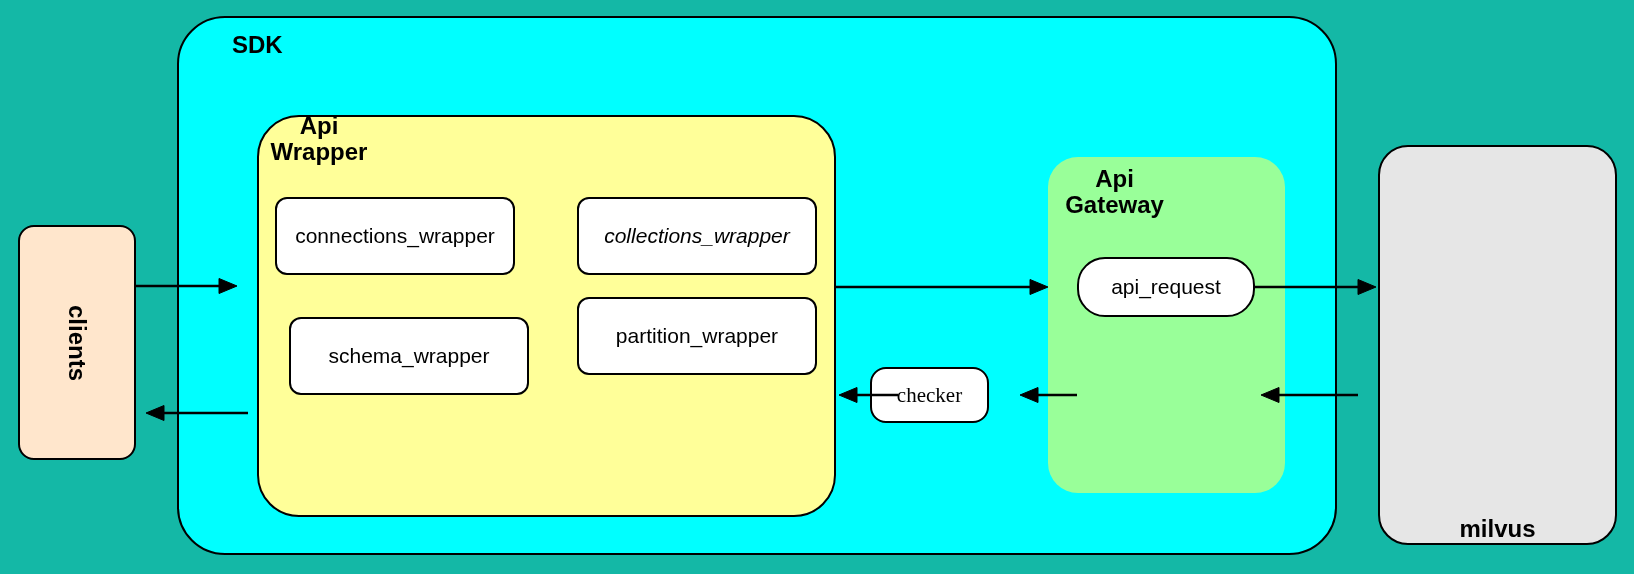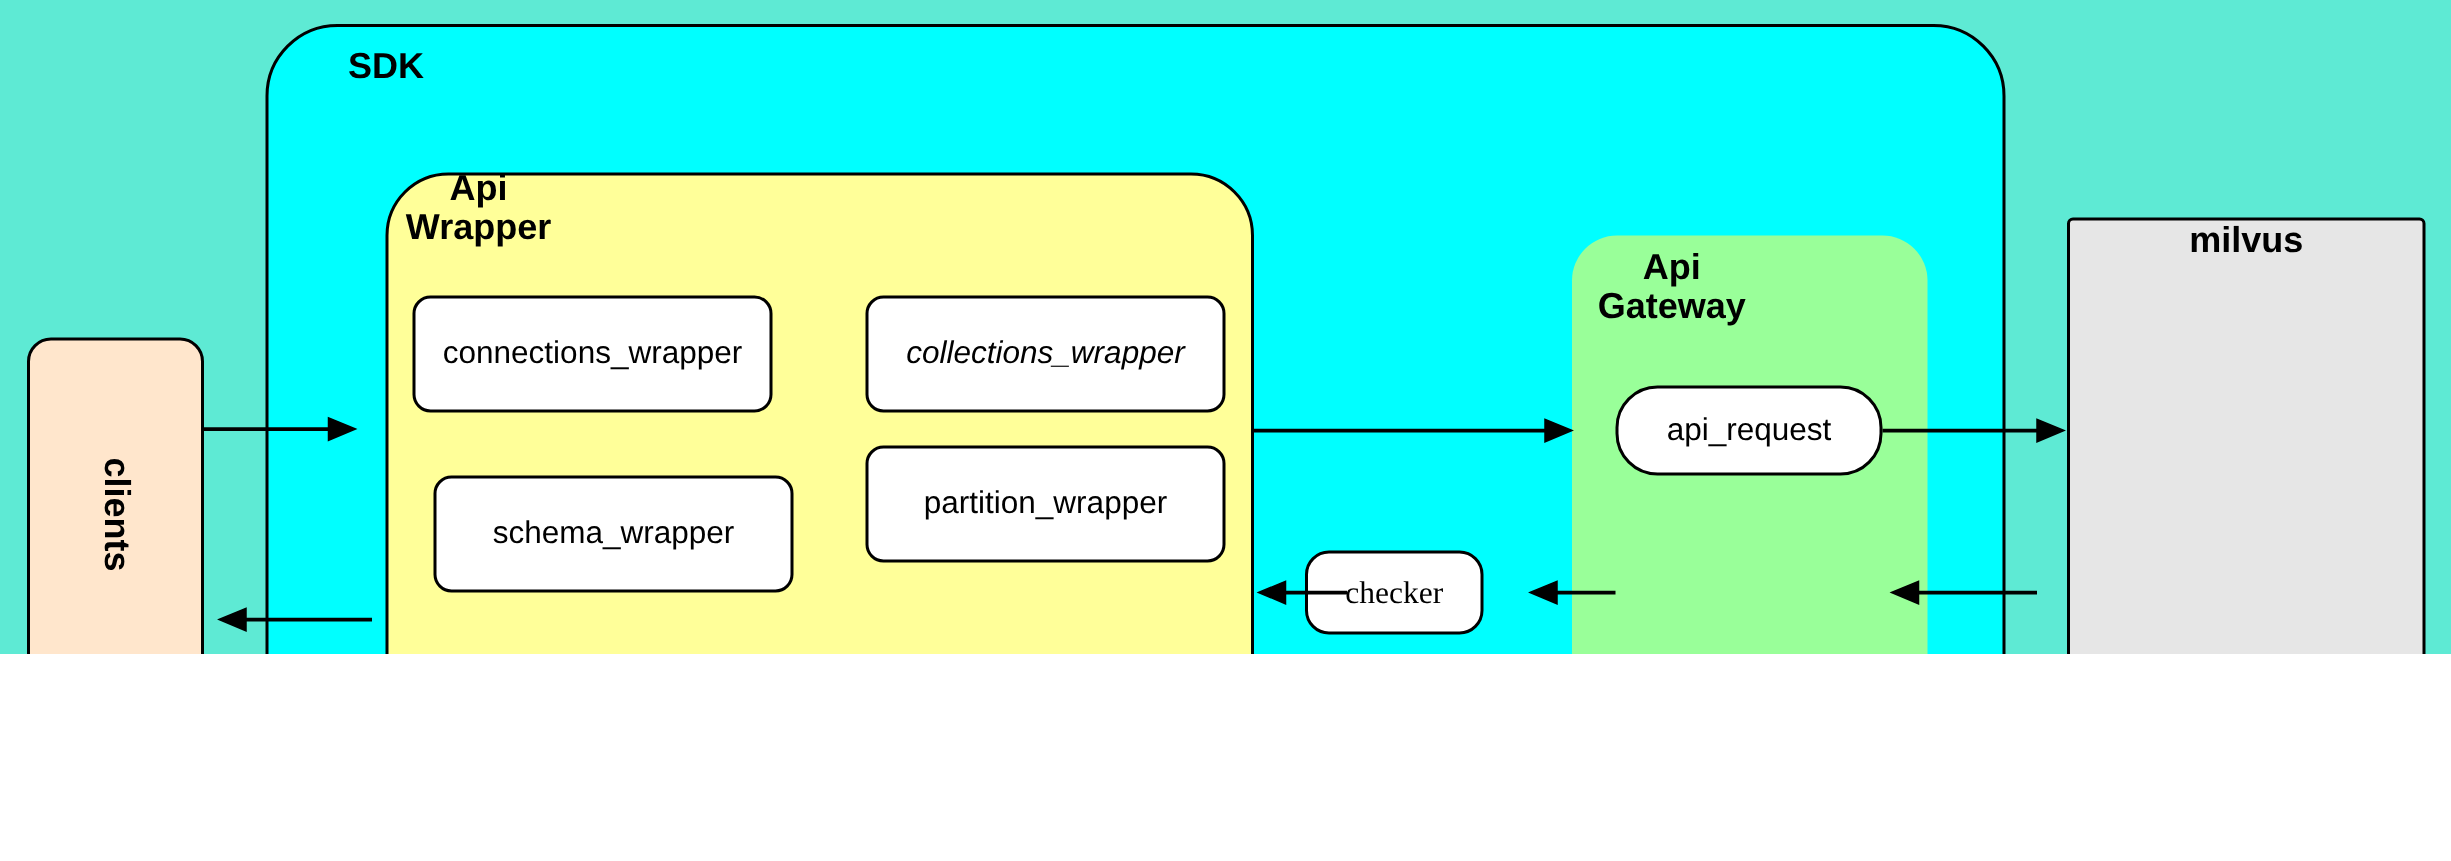--- a/index.html
+++ b/index.html
@@ -1,19 +1,19 @@
 <!DOCTYPE html>
 <html><head>
 <meta charset="utf-8">
 <style>
   html,body { margin:0; padding:0; background:#ffffff; }
   #canvas {
     position:relative;
-    width:1634px; height:436px;
-    background:#5eead4;
+    width:1634px; height:574px;
+    background:#14b8a6;
     font-family:"Liberation Sans", sans-serif;
     color:#000;
     overflow:hidden;
   }
   .box {
     position:absolute;
     box-sizing:border-box;
     border:2.5px solid #000;
   }
   .container-label {
@@ -67,22 +67,22 @@
   #api-gateway-label { left:1062px; top:166px; width:105px; }
   
   #checker {
     left:870px; top:367px; width:119px; height:56px;
     border-radius:16px;
     font-family:Liberation Serif, serif;
   }
   
   #milvus {
     left:1378px; top:145px; width:239px; height:400px;
-    border-radius:4px;
-    display:flex; align-items:flex-start; justify-content:center;
+    border-radius:30px;
+    display:flex; align-items:flex-end; justify-content:center;
     font-weight:bold; font-size:24px;
   }
   #arrows {
     position:absolute; left:0; top:0;
     pointer-events:none;
   }
   #arrows line { stroke:#000; stroke-width:2.5; }
   #arrows polygon { fill:#000; stroke:#000; stroke-width:1; }
 </style>
 </head>

